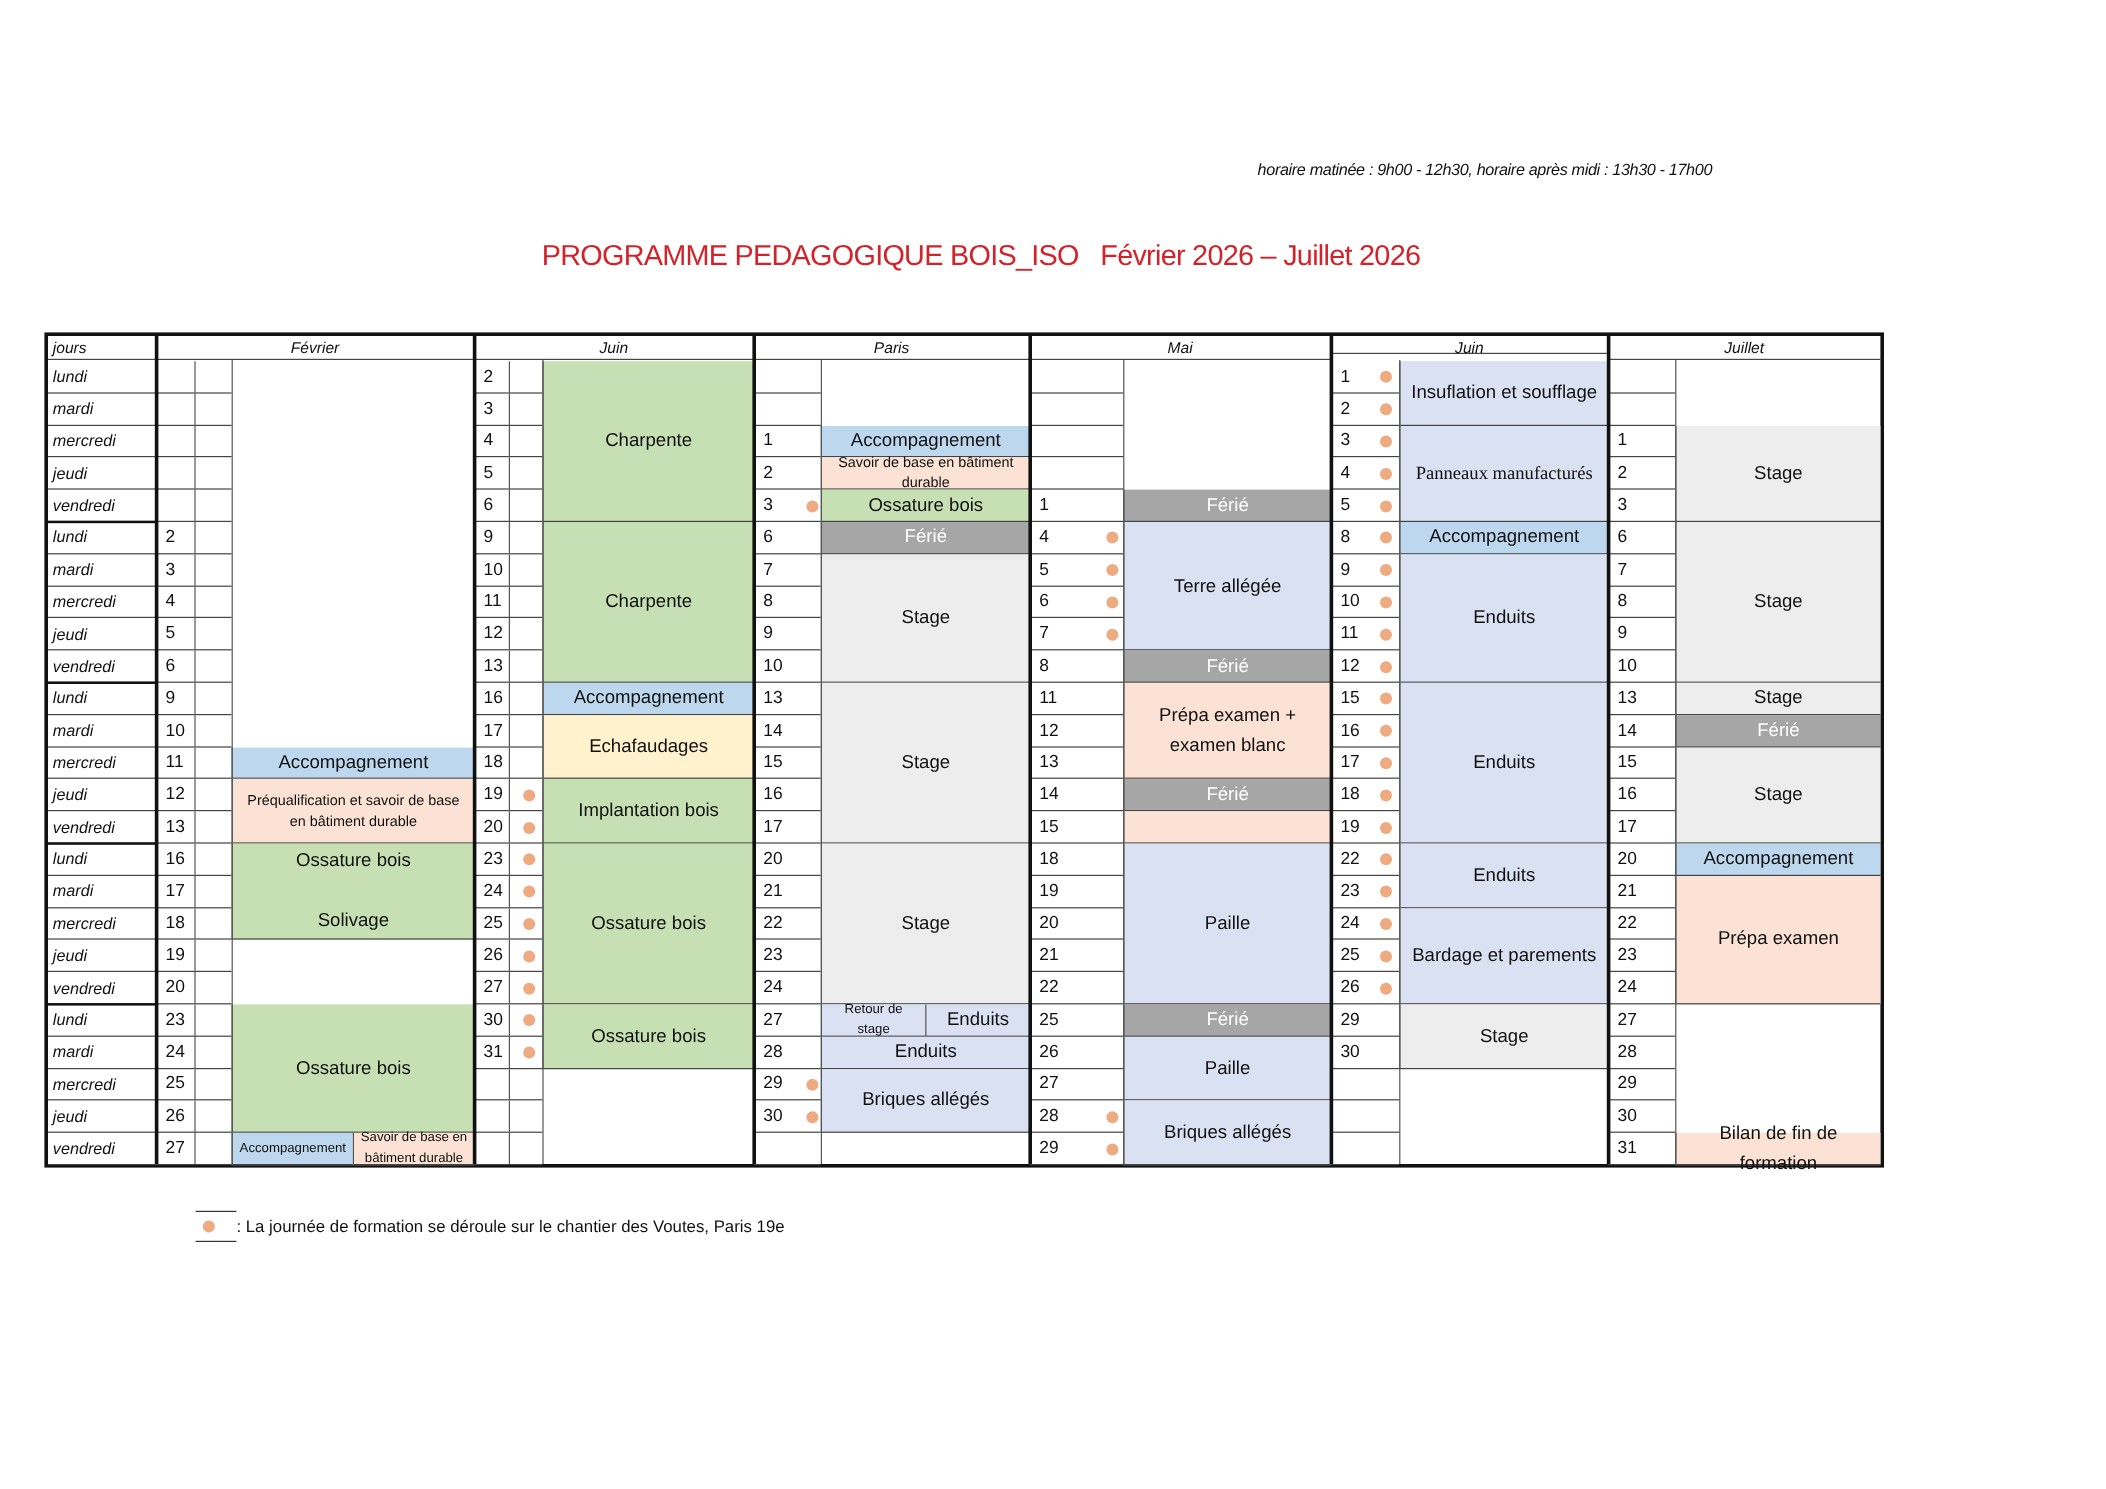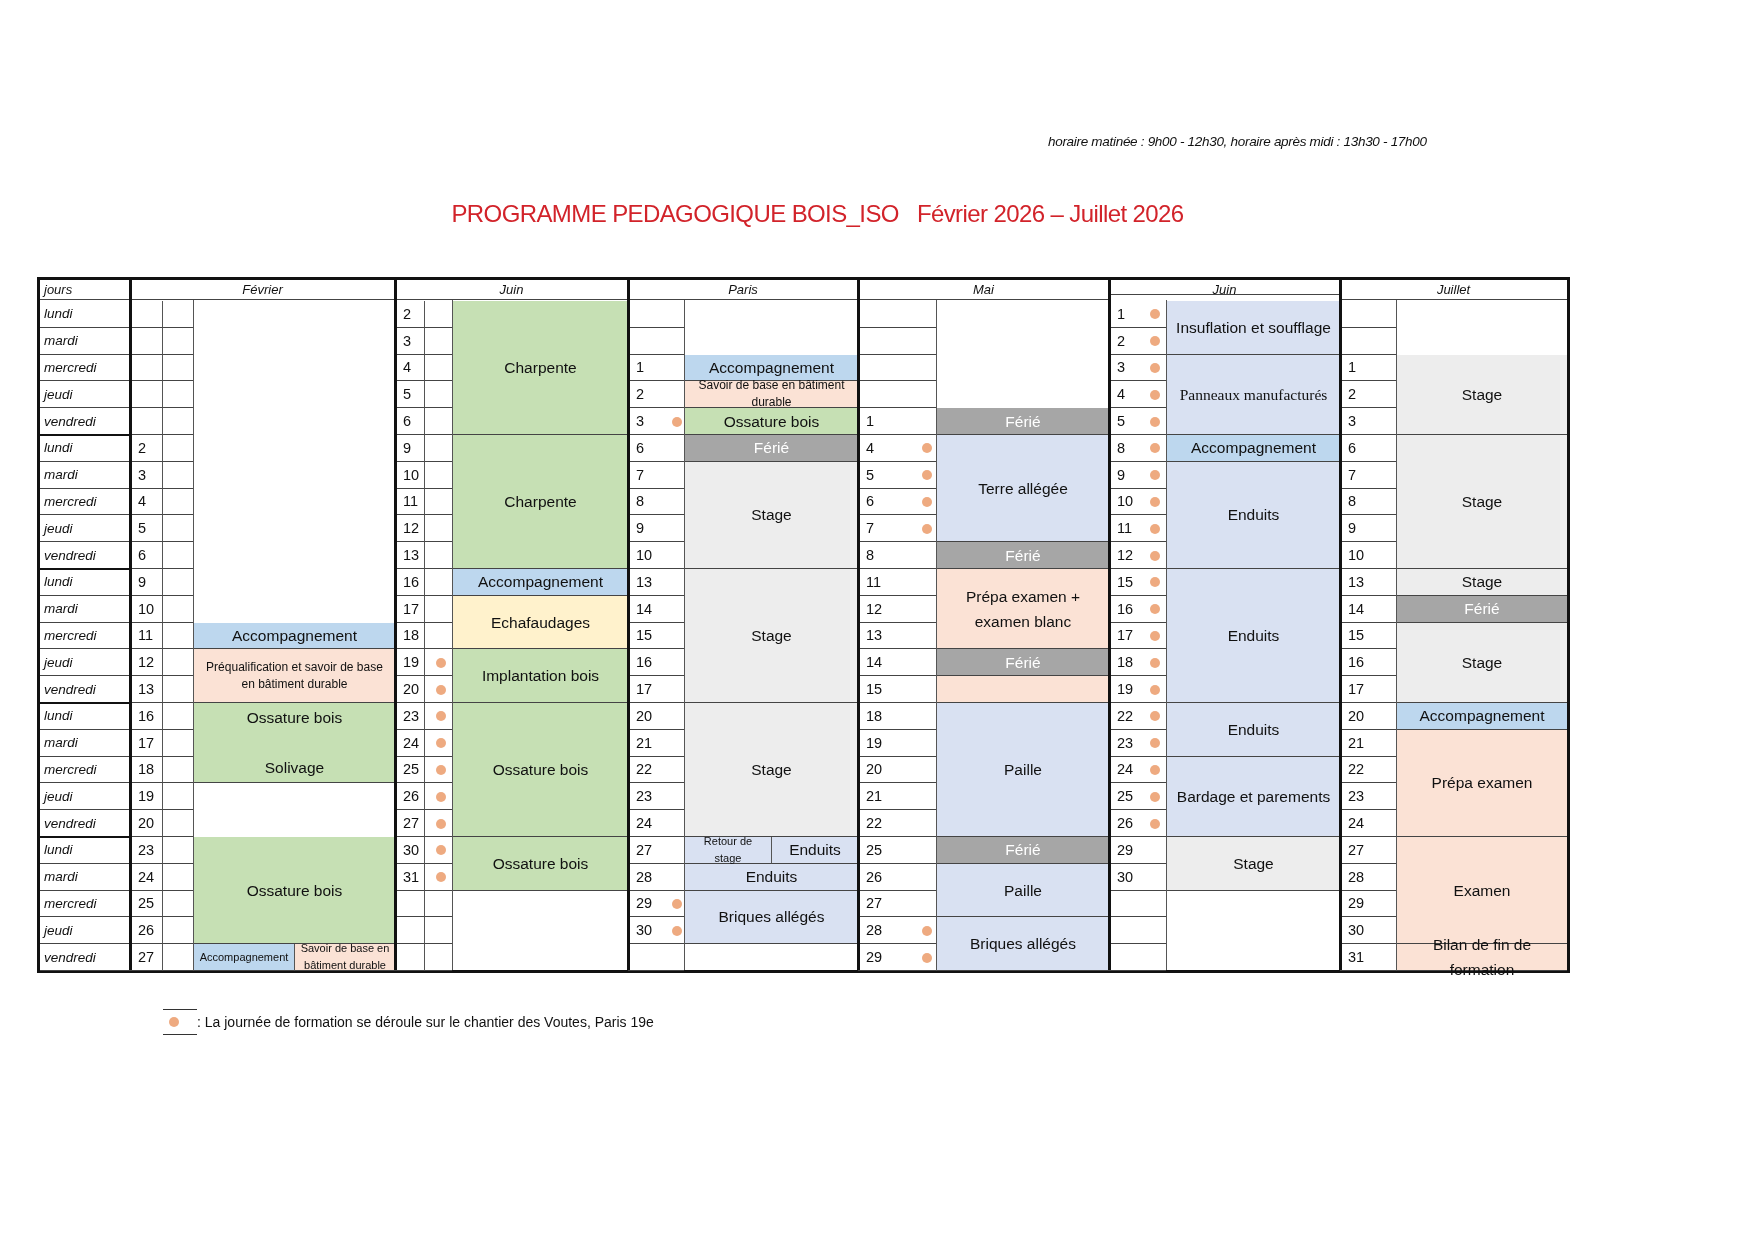--- a/index.html
+++ b/index.html
@@ -462,23 +462,20 @@
     </div>
     <div class="abs blk c-grey" style="left: 1356px; top: 342.6px; width: 171px; height: 80.4px; border-left: 1px solid rgb(85, 85, 85);">
       <span style="white-space: pre-line;">Stage</span>
     </div>
     <div class="abs blk c-blue" style="left: 1356px; top: 423px; width: 171px; height: 26.8px; border-left: 1px solid rgb(85, 85, 85);">
       <span style="white-space: pre-line;">Accompagnement</span>
     </div>
     <div class="abs blk c-peach" style="left: 1356px; top: 449.8px; width: 171px; height: 107.2px; border-left: 1px solid rgb(85, 85, 85);">
       <span style="white-space: pre-line;">Prépa examen</span>
     </div>
-    <div class="abs blk c-peach" style="left: 1356px; top: 557px; width: 171px; height: 107.2px; border-left: 1px solid rgb(85, 85, 85);">
-      <span style="white-space: pre-line;">Examen</span>
-    </div>
     <div class="abs blk c-peach" style="left: 1356px; top: 664.2px; width: 171px; height: 26.8px; border-left: 1px solid rgb(85, 85, 85);">
       <span style="white-space: pre-line;">Bilan de fin de formation</span>
     </div>
     <div class="vl thin" style="left: 1356px; top: 20px;"></div>
     <div class="vl" style="left: 89px;"></div>
     <div class="vl" style="left: 354px;"></div>
     <div class="vl" style="left: 587px;"></div>
     <div class="vl" style="left: 817px;"></div>
     <div class="vl" style="left: 1068px;"></div>
     <div class="vl" style="left: 1299px;"></div>

